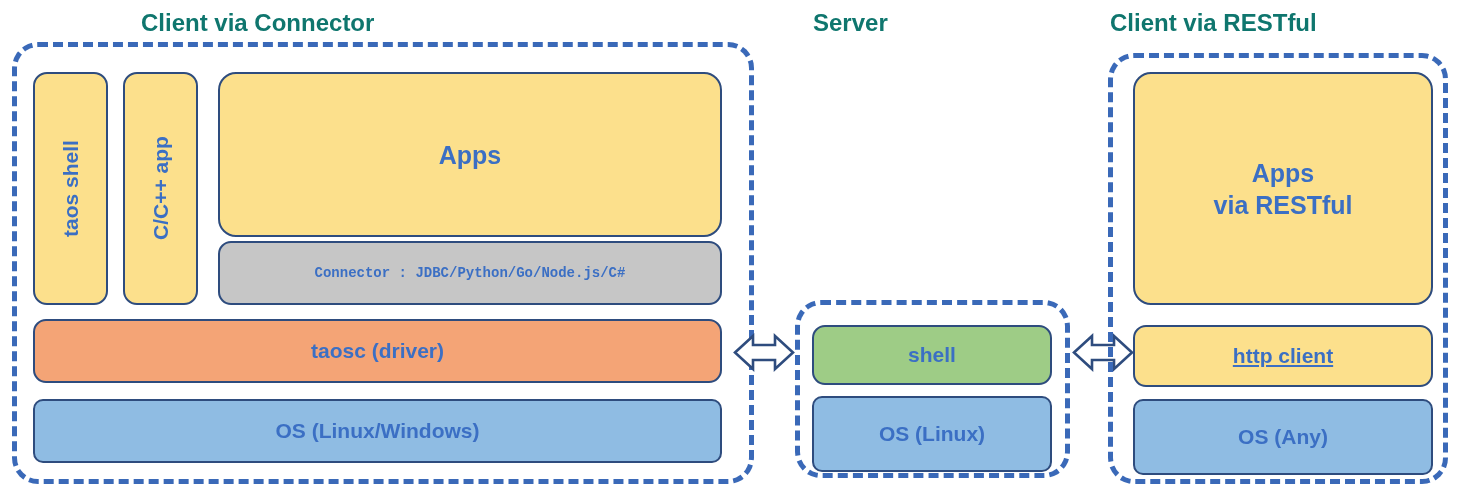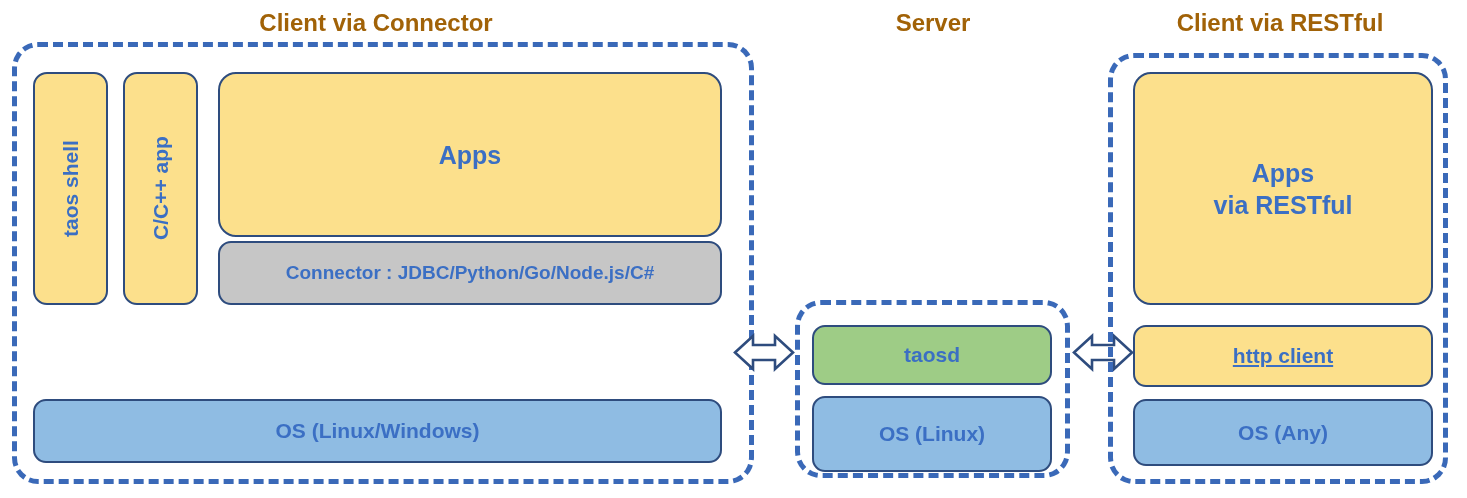--- a/index.html
+++ b/index.html
@@ -14,25 +14,24 @@
     position: relative;
     width: 1467px;
     height: 498px;
     background: #ffffff;
     overflow: hidden;
   }
 
   
   .caption {
     position: absolute;
-    color: #a16207;
+    color: #0f766e;
     font-weight: bold;
     font-size: 24px;
     line-height: 30px;
-    text-align: center;
     white-space: nowrap;
     font-family: "Liberation Sans", sans-serif;
   }
 
   
   .panel {
     position: absolute;
     border: 5px dashed #3A69B8;
     border-radius: 26px;
     box-sizing: border-box;
@@ -51,30 +50,30 @@
     text-align: center;
     color: #3B6FC4;
     font-weight: bold;
     font-size: 21px;
     line-height: 26px;
     font-family: "Liberation Sans", sans-serif;
   }
   .box.yellow { background: #FCE08C; }
   .box.gray   { background: #C6C6C6; }
   .box.orange { background: #F4A476; }
-  .box.blue   { background: #8FBCE3; }
+  .box.blue   { background: #8FBCE3; border-radius: 10px; }
   .box.green  { background: #9ECC86; }
 
   .box.vert {
     writing-mode: vertical-rl;
     transform: rotate(180deg);
     border-radius: 14px;
   }
   .box.big { font-size: 25px; line-height: 32px; border-radius: 18px; }
-  .box.connector { font-size: 19px; }
+  .box.connector { font-size: 14px; font-family: Liberation Mono, monospace; }
 
   .multiline { white-space: pre-line; }
 
   
   .arrow {
     position: absolute;
     display: block;
   }
 </style>
 </head>
@@ -91,39 +90,40 @@
   <div class="panel" style="left:12px; top:42px; width:742px; height:442px;"></div>
 
   <div class="box yellow vert" style="left:33px; top:72px; width:75px; height:233px;">taos shell</div>
 
   <div class="box yellow vert" style="left:123px; top:72px; width:75px; height:233px;">C/C++ app</div>
 
   <div class="box yellow big" style="left:218px; top:72px; width:504px; height:165px;">Apps</div>
 
   <div class="box gray connector" style="left:218px; top:241px; width:504px; height:64px;">Connector : JDBC/Python/Go/Node.js/C#</div>
 
+  <div class="box orange" style="left:33px; top:319px; width:689px; height:64px;">taosc (driver)</div>
 
   <div class="box blue" style="left:33px; top:399px; width:689px; height:64px;">OS (Linux/Windows)</div>
 
   <svg class="arrow" style="left:733px; top:330px;" width="62" height="45" viewBox="0 0 62 45">
     <polygon points="2,22.5 20,6 20,15 42,15 42,6 60,22.5 42,39 42,30 20,30 20,39" fill="#ffffff" stroke="#2E4C7E" stroke-width="2.6" stroke-linejoin="miter"></polygon>
   </svg>
 
   <div class="panel" style="left:795px; top:300px; width:275px; height:178px;"></div>
 
-  <div class="box green" style="left:812px; top:325px; width:240px; height:60px;">taosd</div>
+  <div class="box green" style="left:812px; top:325px; width:240px; height:60px;">shell</div>
 
   <div class="box blue" style="left:812px; top:396px; width:240px; height:76px;">OS (Linux)</div>
 
   <svg class="arrow" style="left:1072px; top:330px;" width="62" height="45" viewBox="0 0 62 45">
     <polygon points="2,22.5 20,6 20,15 42,15 42,6 60,22.5 42,39 42,30 20,30 20,39" fill="#ffffff" stroke="#2E4C7E" stroke-width="2.6" stroke-linejoin="miter"></polygon>
   </svg>
 
   <div class="panel" style="left:1108px; top:53px; width:340px; height:431px;"></div>
 
   <div class="box yellow big multiline" style="left:1133px; top:72px; width:300px; height:233px;">Apps
 via RESTful</div>
 
   <div class="box yellow" style="left:1133px; top:325px; width:300px; height:62px;text-decoration:underline;">http client</div>
 
-  <div class="box blue" style="left:1133px; top:399px; width:300px; height:67px;">OS (Any)</div>
+  <div class="box blue" style="left:1133px; top:399px; width:300px; height:76px;">OS (Any)</div>
 
 </div>
 
 </body></html>

